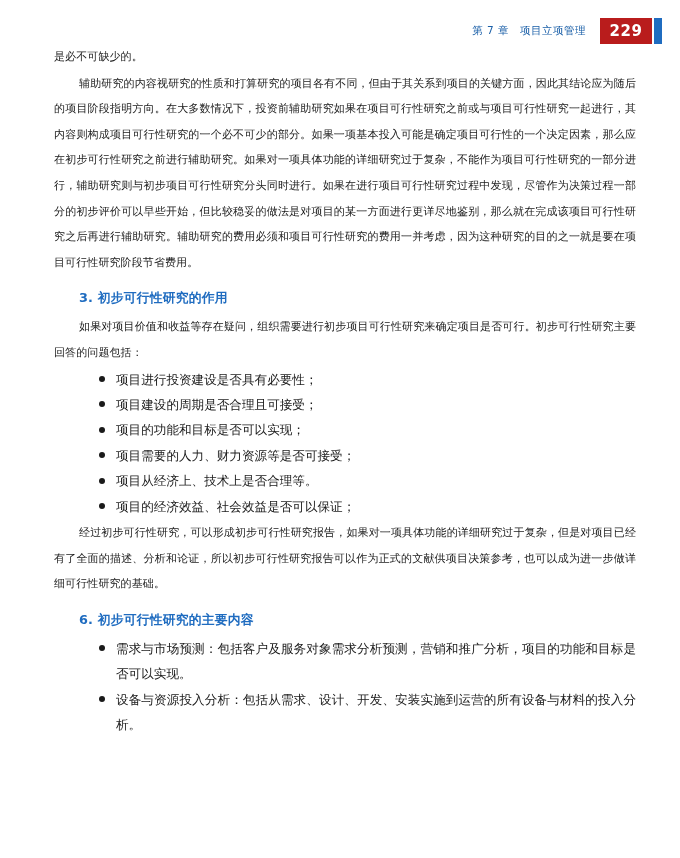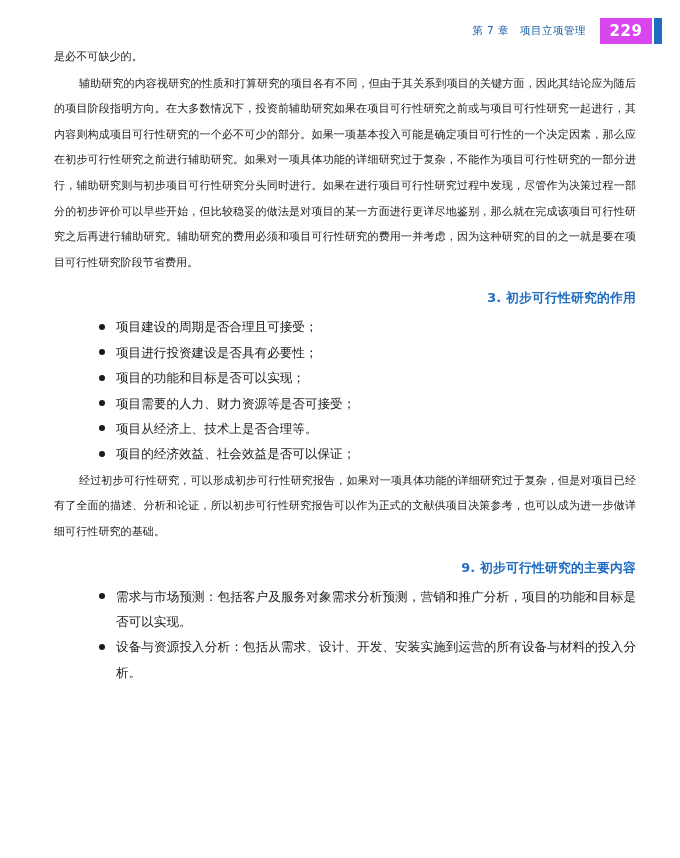--- a/index.html
+++ b/index.html
@@ -39,21 +39,21 @@
   }
   .header-text {
     font-size: 10.5px;
     color: #1a5fa8;
     letter-spacing: 0.5px;
     align-self: center;
     padding-right: 14px;
     white-space: nowrap;
   }
   .header-pagebox {
-    background: #d946ef;
+    background: #b91c1c;
     color: #ffffff;
     width: 52px;
     display: flex;
     align-items: center;
     justify-content: center;
     font-size: 15px;
     font-weight: bold;
     letter-spacing: 0.5px;
   }
   .header-edge {
@@ -80,21 +80,20 @@
     text-indent: 25px;
   }
   h3.section {
     margin: 11px 0 4px 0;
     font-size: 12.8px;
     line-height: 24px;
     font-weight: bold;
     color: #1f6cc0;
     text-indent: 25px;
     letter-spacing: 0.2px;
-    text-align: right;
   }
   ul.bullets {
     margin: 1px 0 1px 0;
     padding: 0;
     list-style: none;
   }
   ul.bullets li {
     position: relative;
     padding-left: 18px;
     margin-left: 44px;
@@ -131,45 +130,46 @@
   </div>
 
   <div class="content">
 
     <p class="para">是必不可缺少的。</p>
 
     <p class="para indent">辅助研究的内容视研究的性质和打算研究的项目各有不同，但由于其关系到项目的关键方面，因此其结论应为随后的项目阶段指明方向。在大多数情况下，投资前辅助研究如果在项目可行性研究之前或与项目可行性研究一起进行，其内容则构成项目可行性研究的一个必不可少的部分。如果一项基本投入可能是确定项目可行性的一个决定因素，那么应在初步可行性研究之前进行辅助研究。如果对一项具体功能的详细研究过于复杂，不能作为项目可行性研究的一部分进行，辅助研究则与初步项目可行性研究分头同时进行。如果在进行项目可行性研究过程中发现，尽管作为决策过程一部分的初步评价可以早些开始，但比较稳妥的做法是对项目的某一方面进行更详尽地鉴别，那么就在完成该项目可行性研究之后再进行辅助研究。辅助研究的费用必须和项目可行性研究的费用一并考虑，因为这种研究的目的之一就是要在项目可行性研究阶段节省费用。</p>
 
     <h3 class="section">3. 初步可行性研究的作用</h3>
 
+    <p class="para indent">如果对项目价值和收益等存在疑问，组织需要进行初步项目可行性研究来确定项目是否可行。初步可行性研究主要回答的问题包括：</p>
 
     <ul class="bullets">
       <li>
-          <span class="li-text">项目建设的周期是否合理且可接受；</span>
+          <span class="li-text">项目进行投资建设是否具有必要性；</span>
         </li>
       <li>
-          <span class="li-text">项目进行投资建设是否具有必要性；</span>
+          <span class="li-text">项目建设的周期是否合理且可接受；</span>
         </li>
       <li>
           <span class="li-text">项目的功能和目标是否可以实现；</span>
         </li>
       <li>
           <span class="li-text">项目需要的人力、财力资源等是否可接受；</span>
         </li>
       <li>
           <span class="li-text">项目从经济上、技术上是否合理等。</span>
         </li>
       <li>
           <span class="li-text">项目的经济效益、社会效益是否可以保证；</span>
         </li>
     </ul>
 
     <p class="para indent">经过初步可行性研究，可以形成初步可行性研究报告，如果对一项具体功能的详细研究过于复杂，但是对项目已经有了全面的描述、分析和论证，所以初步可行性研究报告可以作为正式的文献供项目决策参考，也可以成为进一步做详细可行性研究的基础。</p>
 
-    <h3 class="section">9. 初步可行性研究的主要内容</h3>
+    <h3 class="section">6. 初步可行性研究的主要内容</h3>
 
 
     <ul class="bullets">
       <li>
           <span class="li-text">需求与市场预测：包括客户及服务对象需求分析预测，营销和推广分析，项目的功能和目标是否可以实现。</span>
         </li>
       <li>
           <span class="li-text">设备与资源投入分析：包括从需求、设计、开发、安装实施到运营的所有设备与材料的投入分析。</span>
         </li>
 

